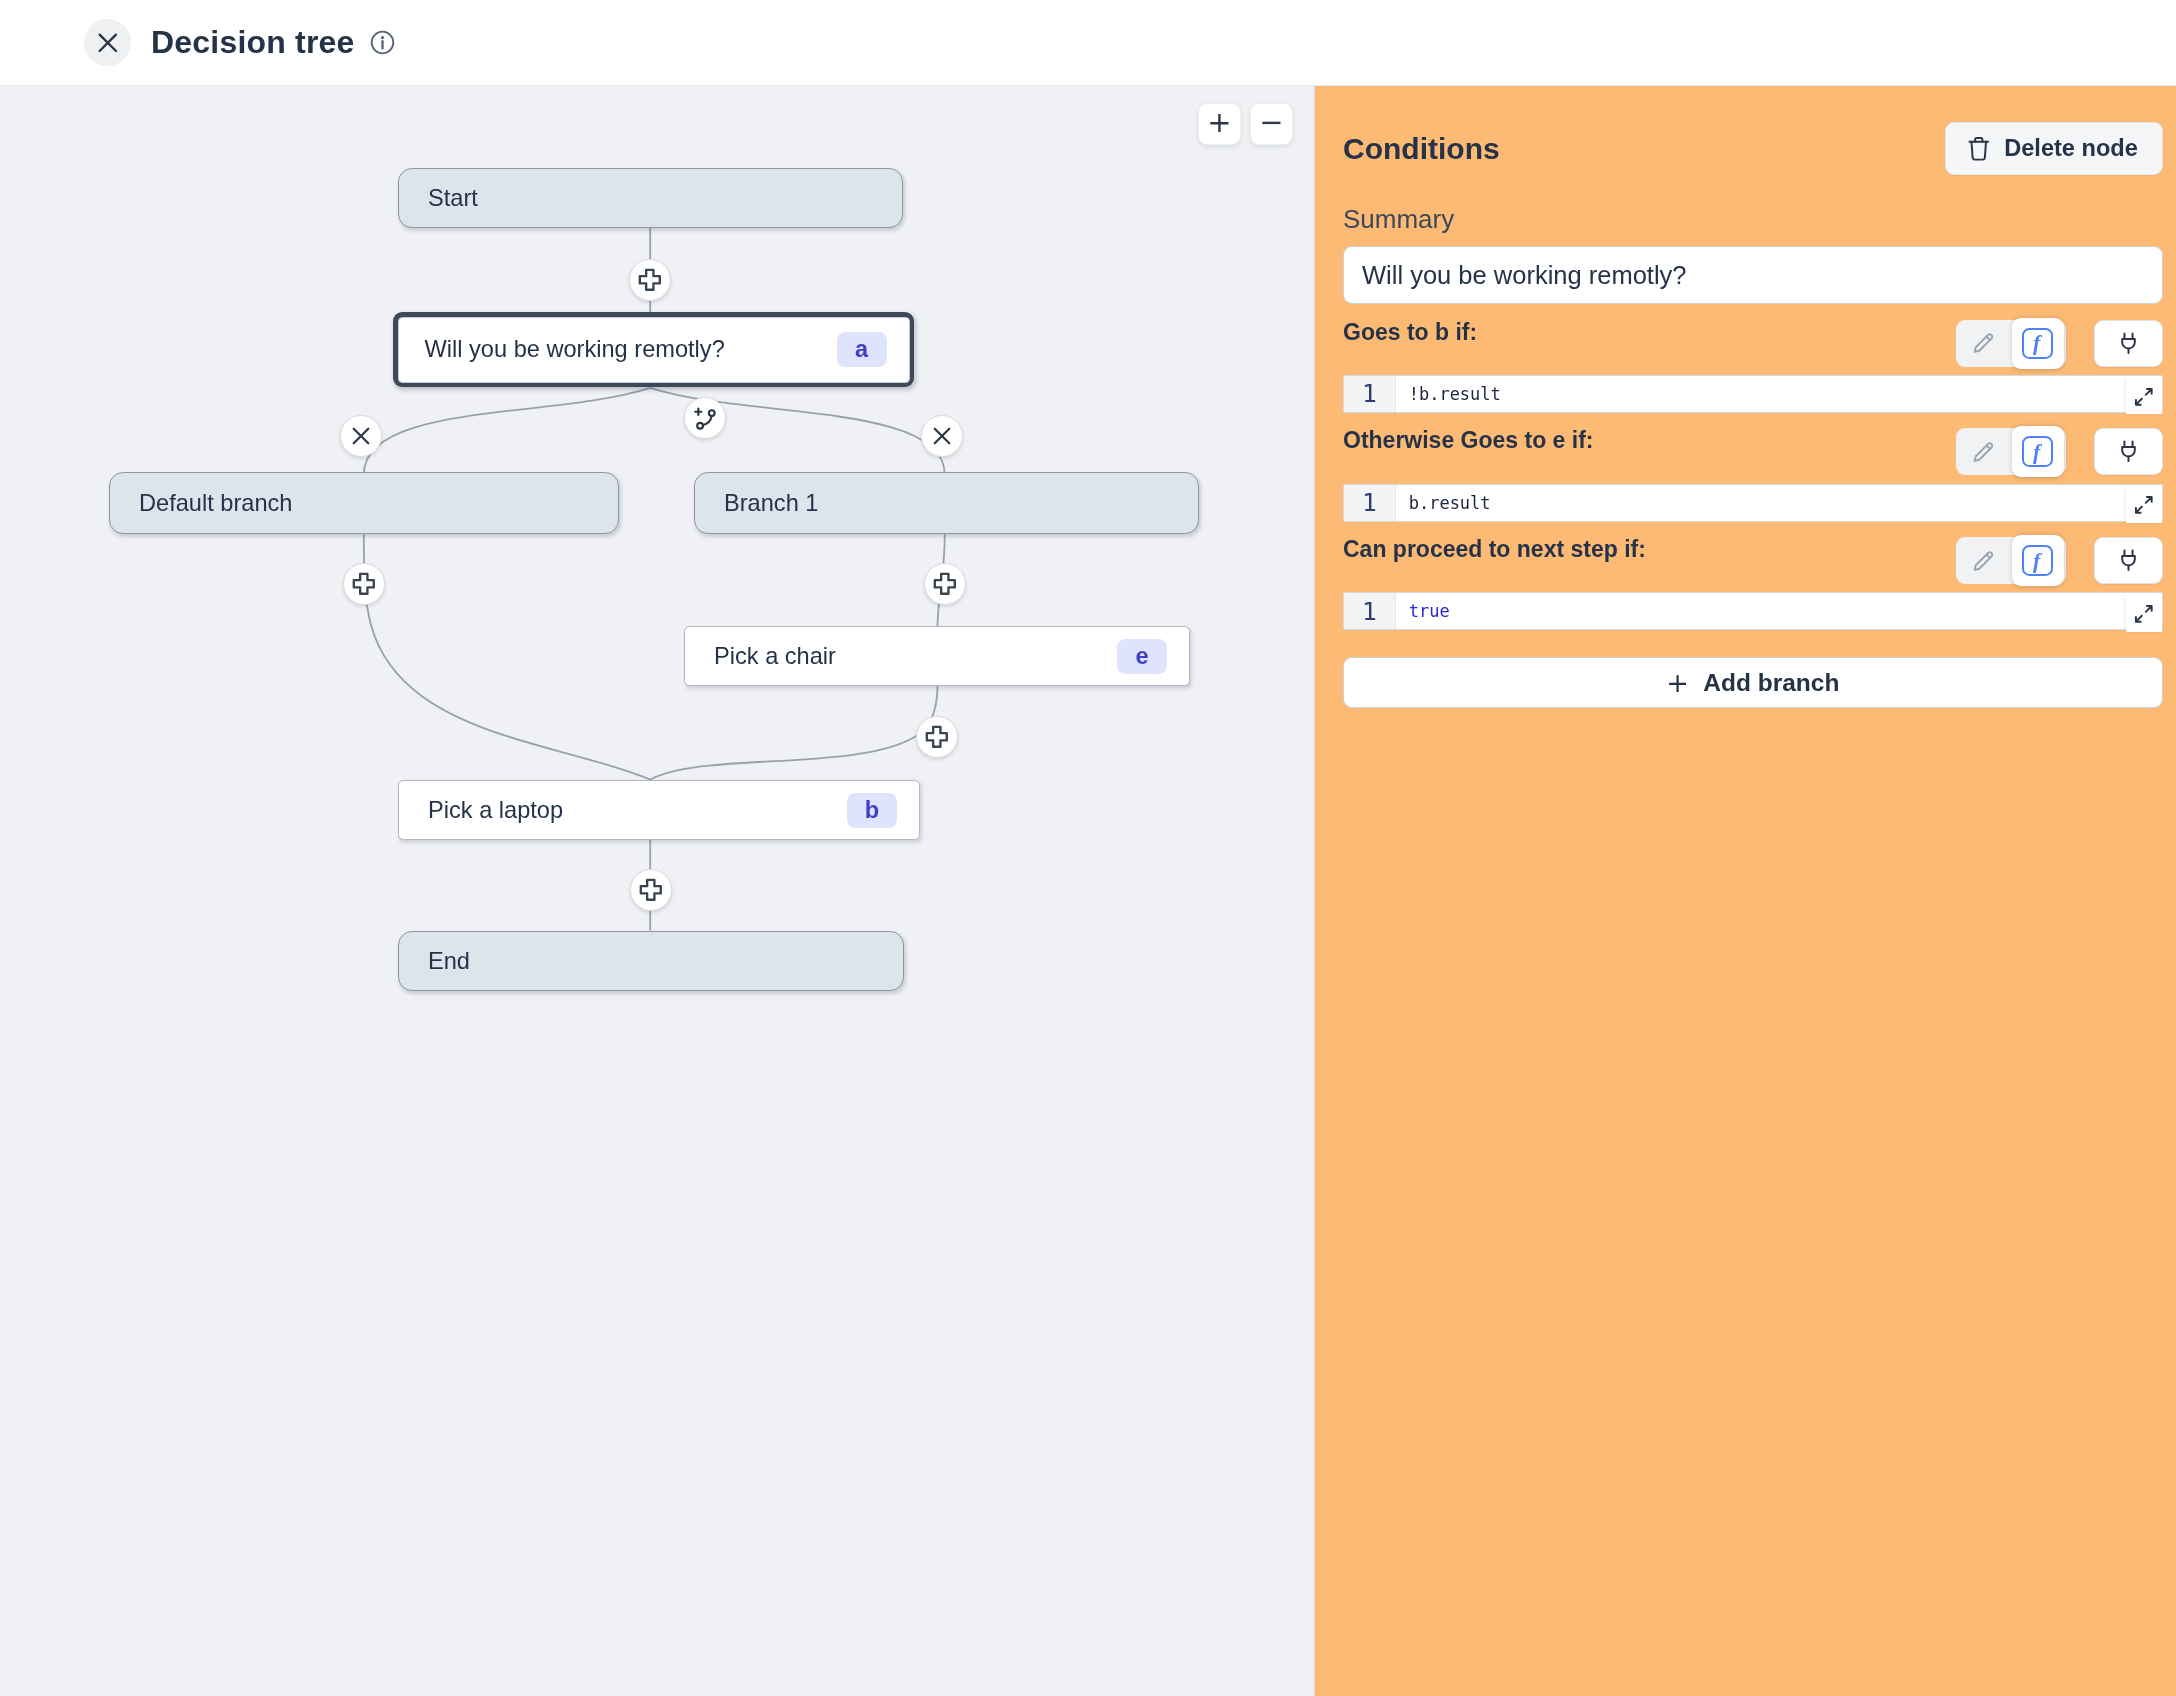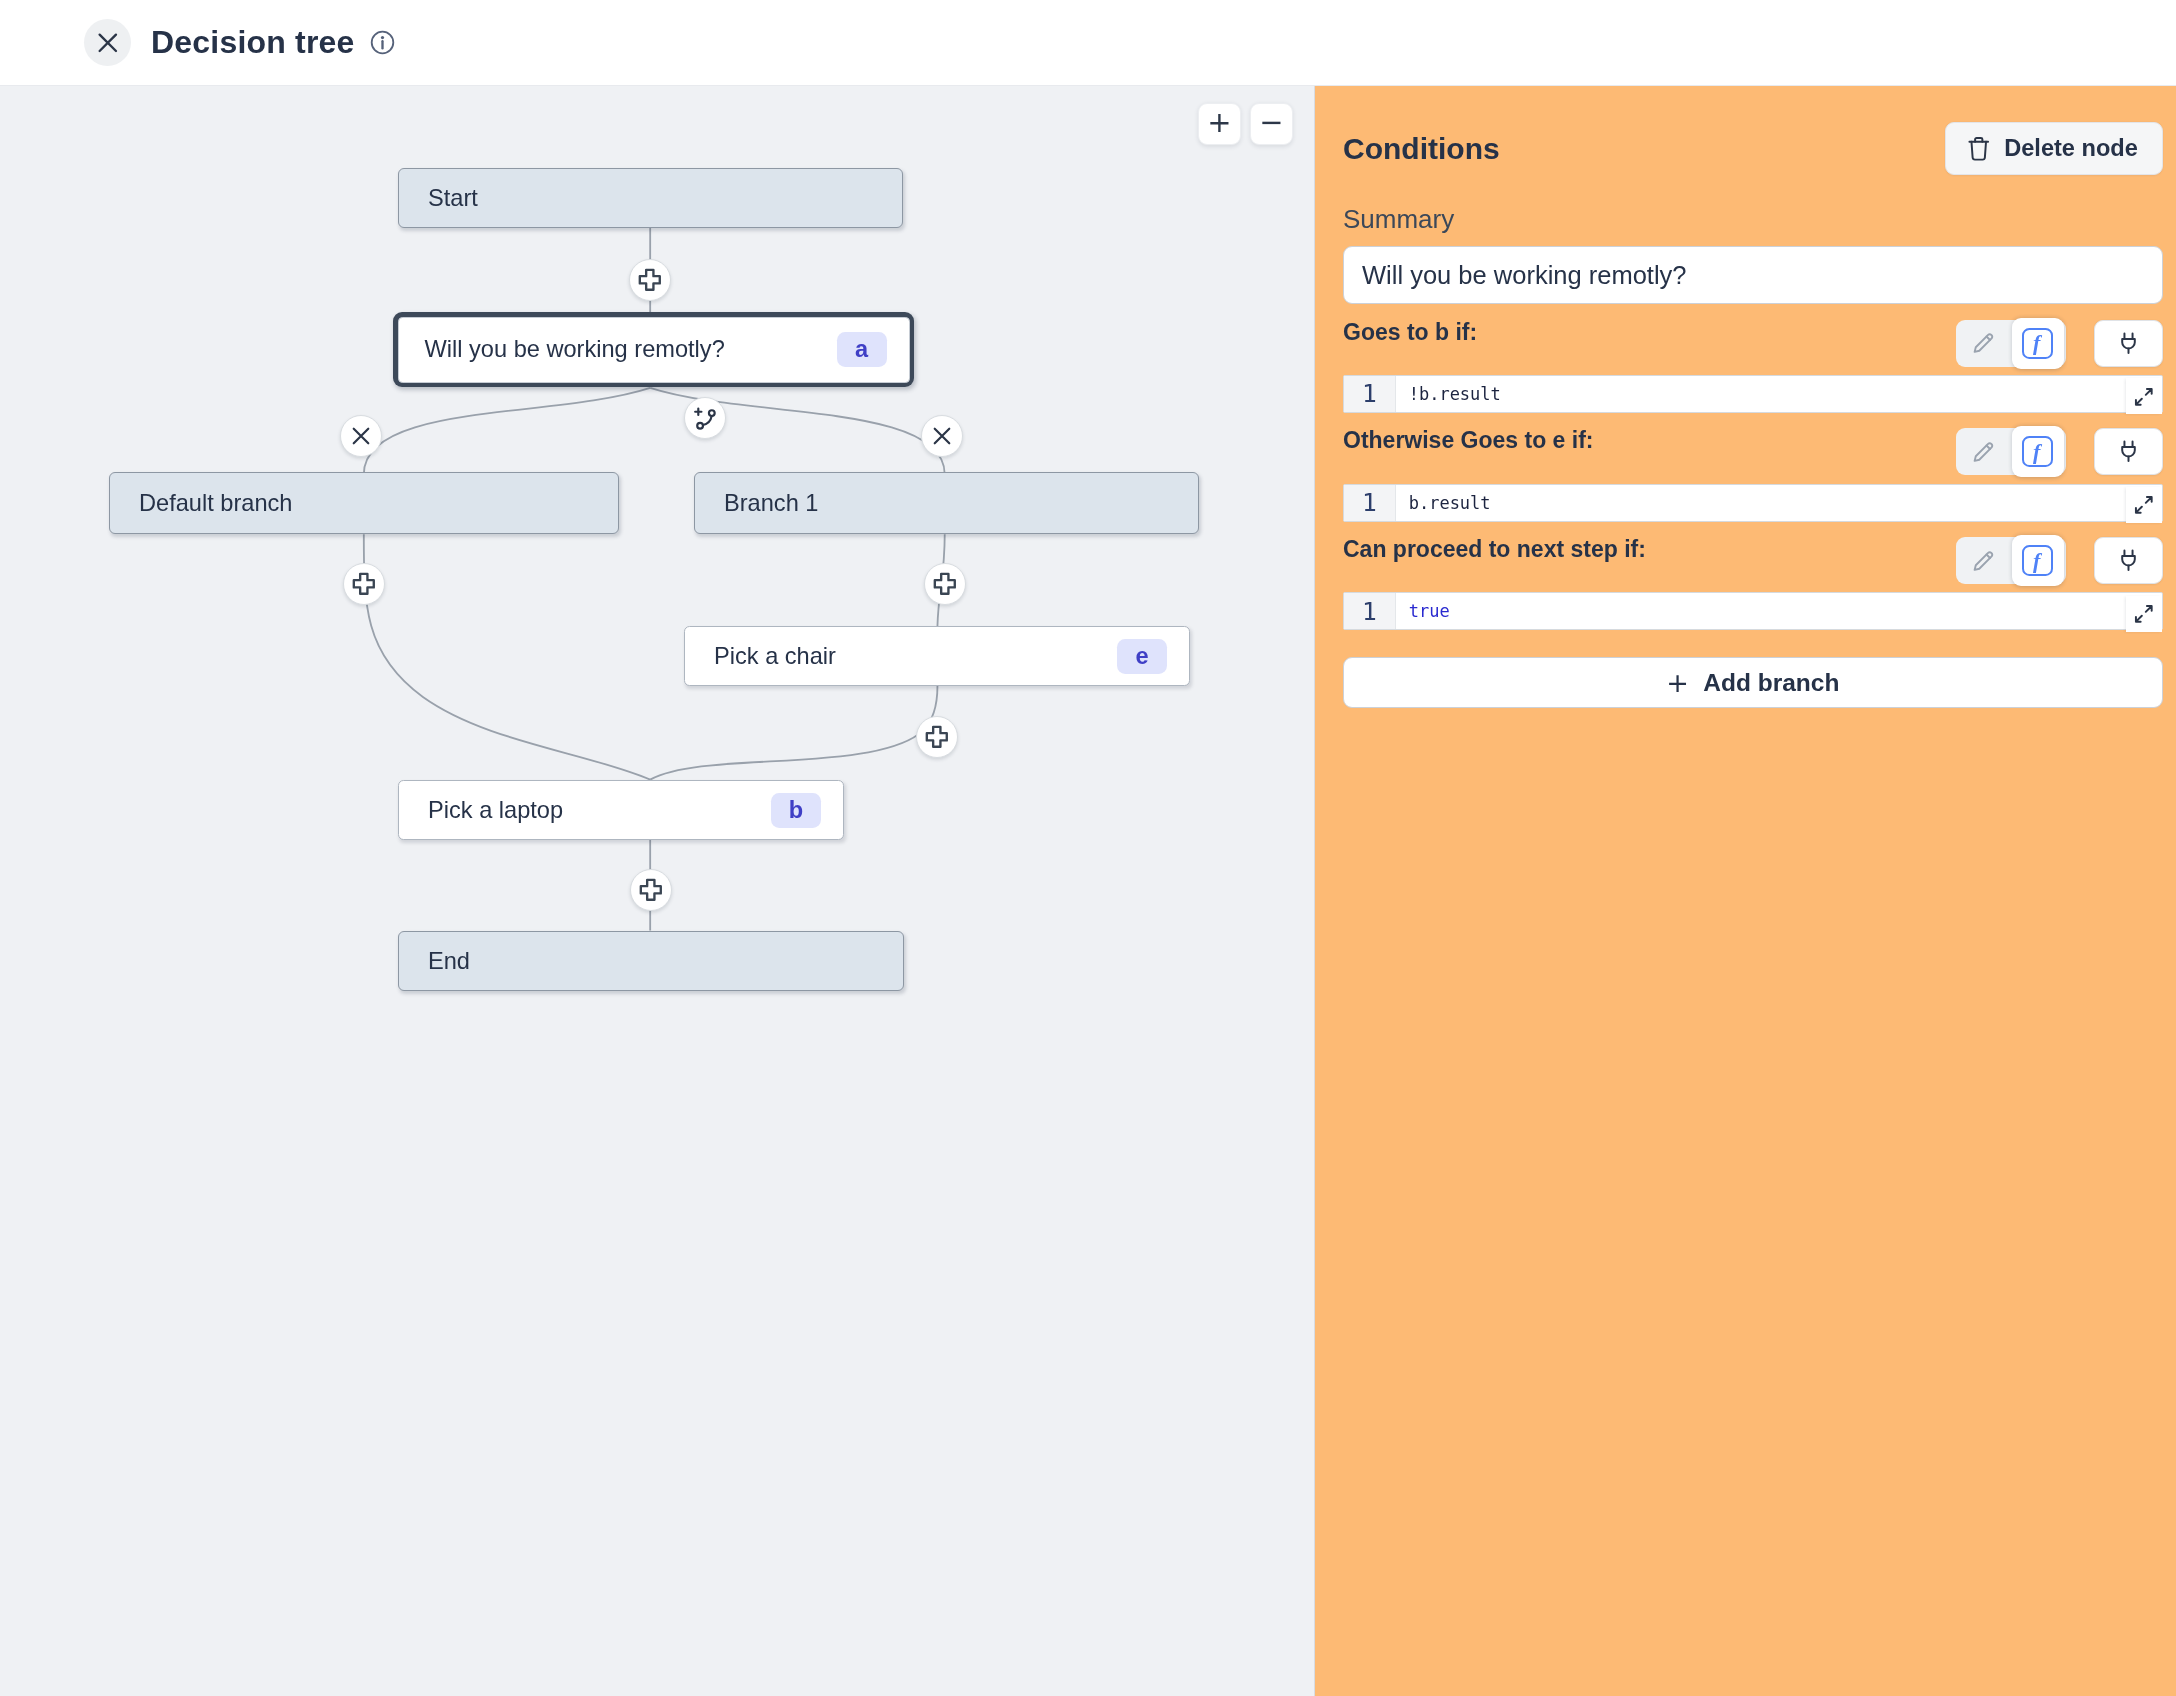--- a/index.html
+++ b/index.html
@@ -18,21 +18,21 @@
   .canvas { position:absolute; left:0; top:86px; width:1314px; height:1610px; background:#eff1f4; }
   .edges { position:absolute; left:0; top:0; }
 
   .zoom-btn { position:absolute; width:43px; height:42px; background:#fff; border:0.9px solid #eceef1;
               border-radius:9px; box-shadow:0 1.8px 4.5px rgba(30,40,60,.10); font-size:29px; font-weight:400;
               color:#2c3748; display:flex; align-items:center; justify-content:center; cursor:pointer;
               font-family:"DejaVu Sans", sans-serif; line-height:1; padding-bottom:2.7px; }
 
   .node { position:absolute; display:flex; align-items:center; font-size:23.6px; color:#263248;
           padding:0 22px 0 29px; cursor:pointer; }
-  .node-gray { background:#dce4ec; border:1.8px solid #8d97a3; border-radius:6px;
+  .node-gray { background:#dce4ec; border:1.8px solid #8d97a3; border-radius:14px;
                box-shadow:1.8px 2.7px 3.6px rgba(40,50,70,.18); }
   .node-white { background:#ffffff; border:1.8px solid #aeb6c0; border-radius:5.5px;
                 box-shadow:1.8px 2.7px 3.6px rgba(40,50,70,.15); }
   .node-selected { background:#3d4959; border-radius:9px; padding:4.5px; box-shadow:1.8px 2.7px 4.5px rgba(40,50,70,.25); }
   .node-selected .inner { background:#fff; border:1.8px solid #c6ccd4; border-radius:4.5px; width:100%; height:100%;
                           display:flex; align-items:center; padding:0 22px 0 26px; font-size:23.6px; }
   .spacer { flex:1; }
   .badge { background:#dfe3fc; color:#3f3fc6; font-weight:700; font-size:23.6px; border-radius:8.2px;
            width:50px; height:35px; display:flex; align-items:center; justify-content:center; }
 
@@ -186,21 +186,21 @@
     <span class="spacer"></span>
     <span class="badge">e</span>
   </div>
 
   <div class="dot-btn" style="left:916px; top:630px;">
     <svg width="23.6" height="23.6" viewBox="-13 -13 26 26">
       <path d="M-4 -11 h8 v7 h7 v8 h-7 v7 h-8 v-7 h-7 v-8 h7 z" fill="#fff" stroke="#3a4553" stroke-width="2.6" stroke-linejoin="round"></path>
     </svg>
   </div>
 
-  <div class="node node-white" style="left:398px; top:694px; width:446px; height:60px;">
+  <div class="node node-white" style="left:398px; top:694px; width:522px; height:60px;">
     <span>Pick a laptop</span>
     <span class="spacer"></span>
     <span class="badge">b</span>
   </div>
 
   <div class="dot-btn" style="left:630px; top:783px;">
     <svg width="23.6" height="23.6" viewBox="-13 -13 26 26">
       <path d="M-4 -11 h8 v7 h7 v8 h-7 v7 h-8 v-7 h-7 v-8 h7 z" fill="#fff" stroke="#3a4553" stroke-width="2.6" stroke-linejoin="round"></path>
     </svg>
   </div>

